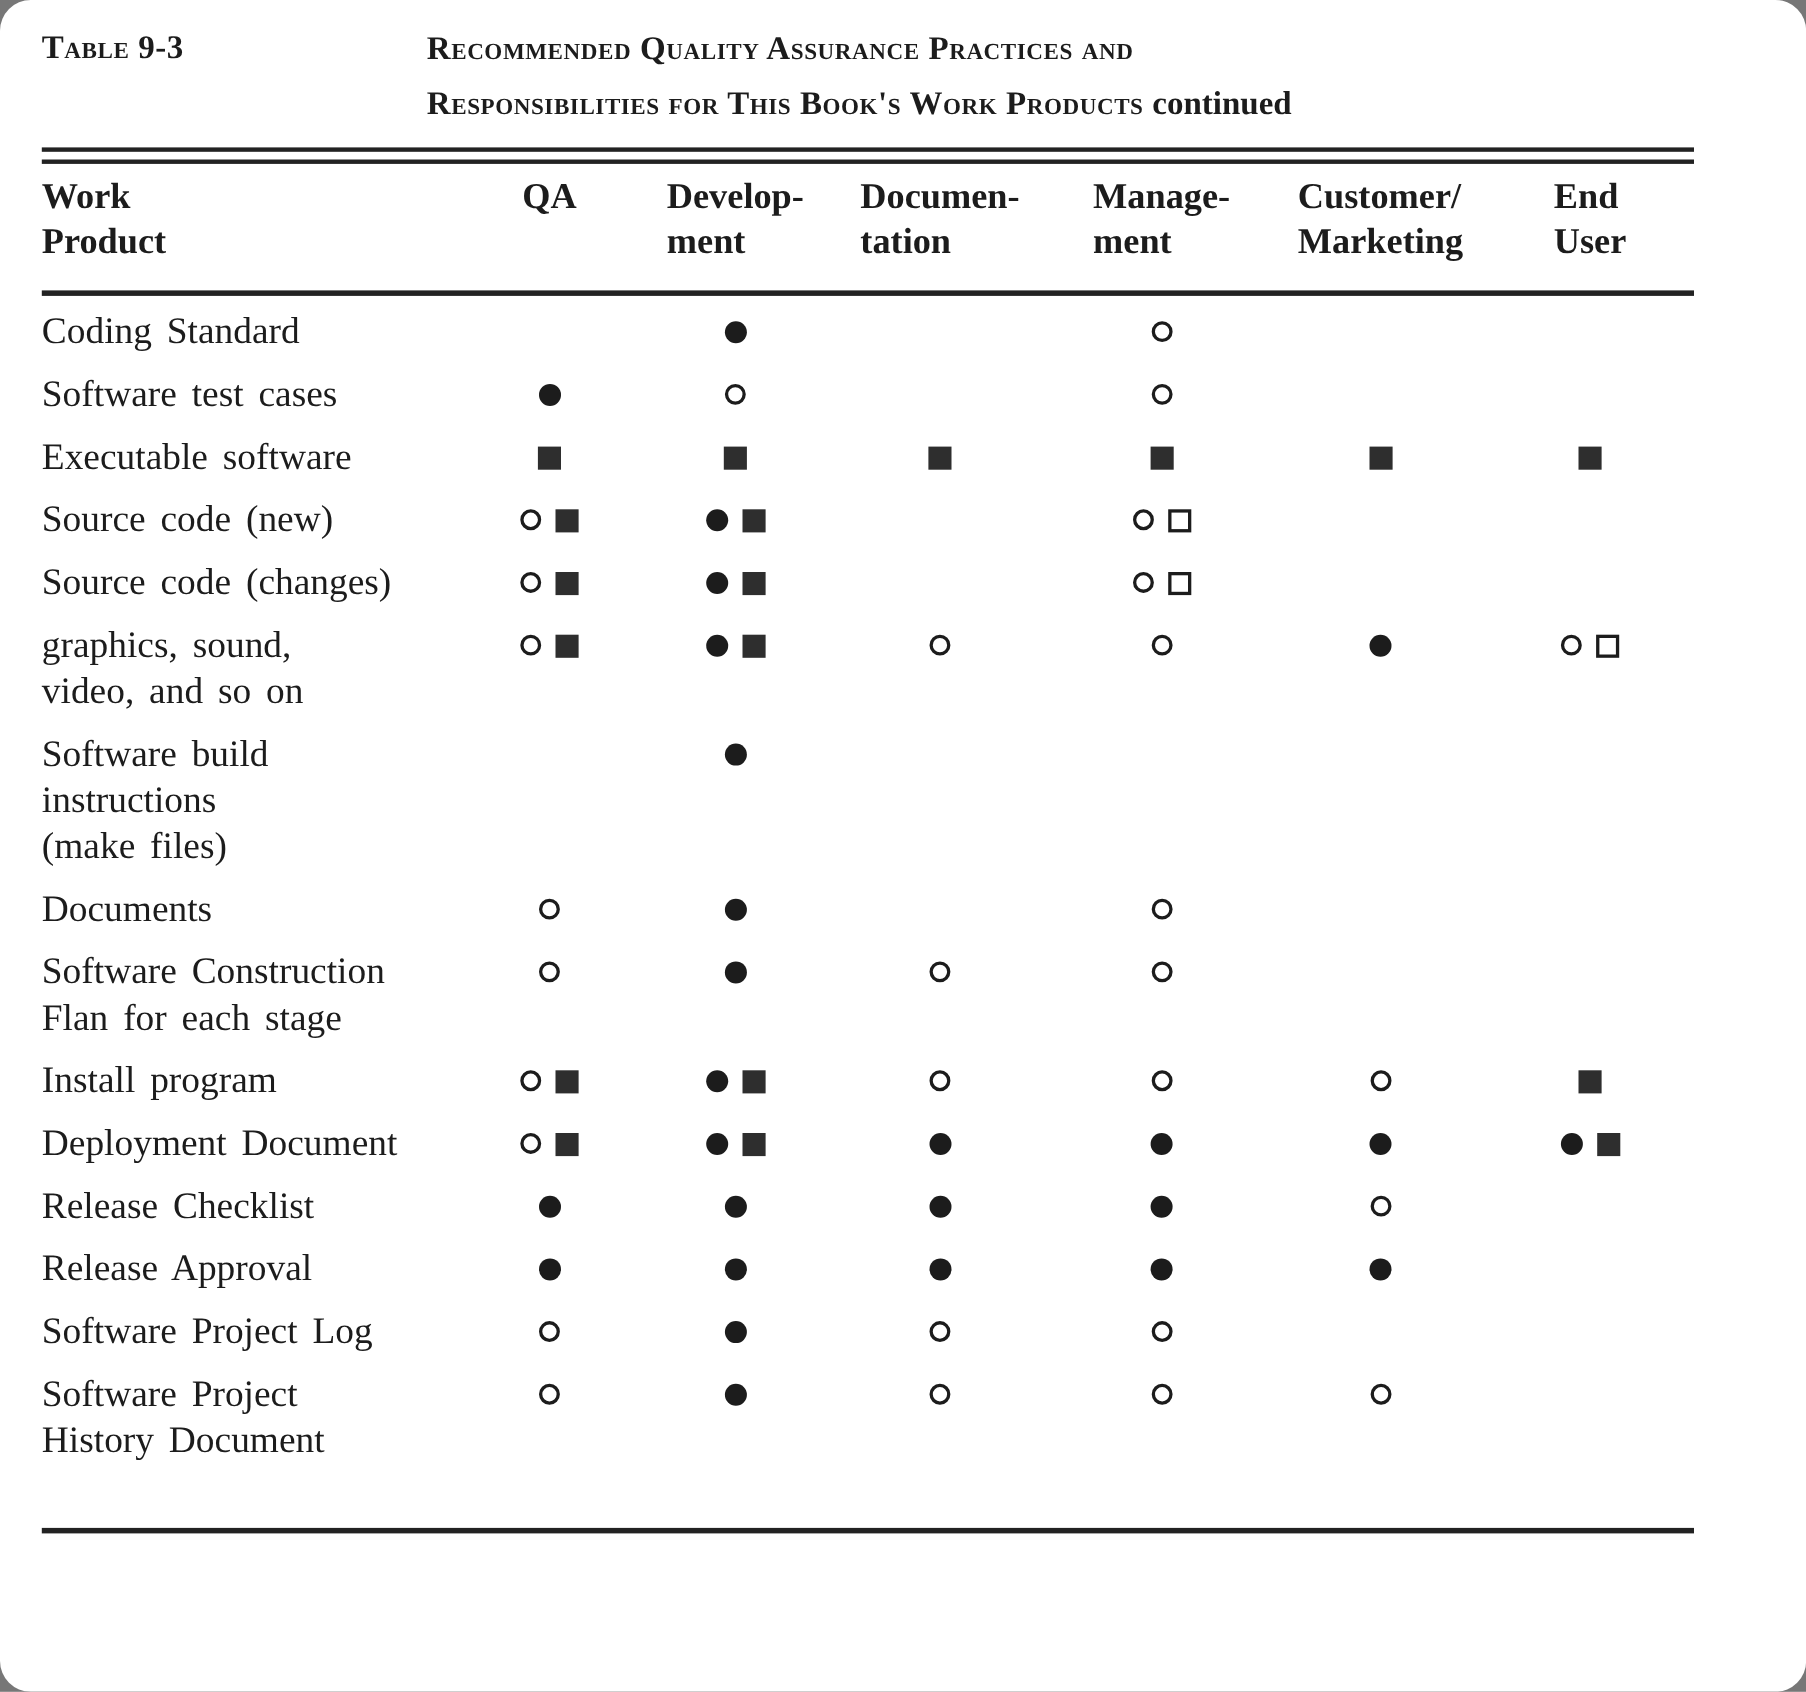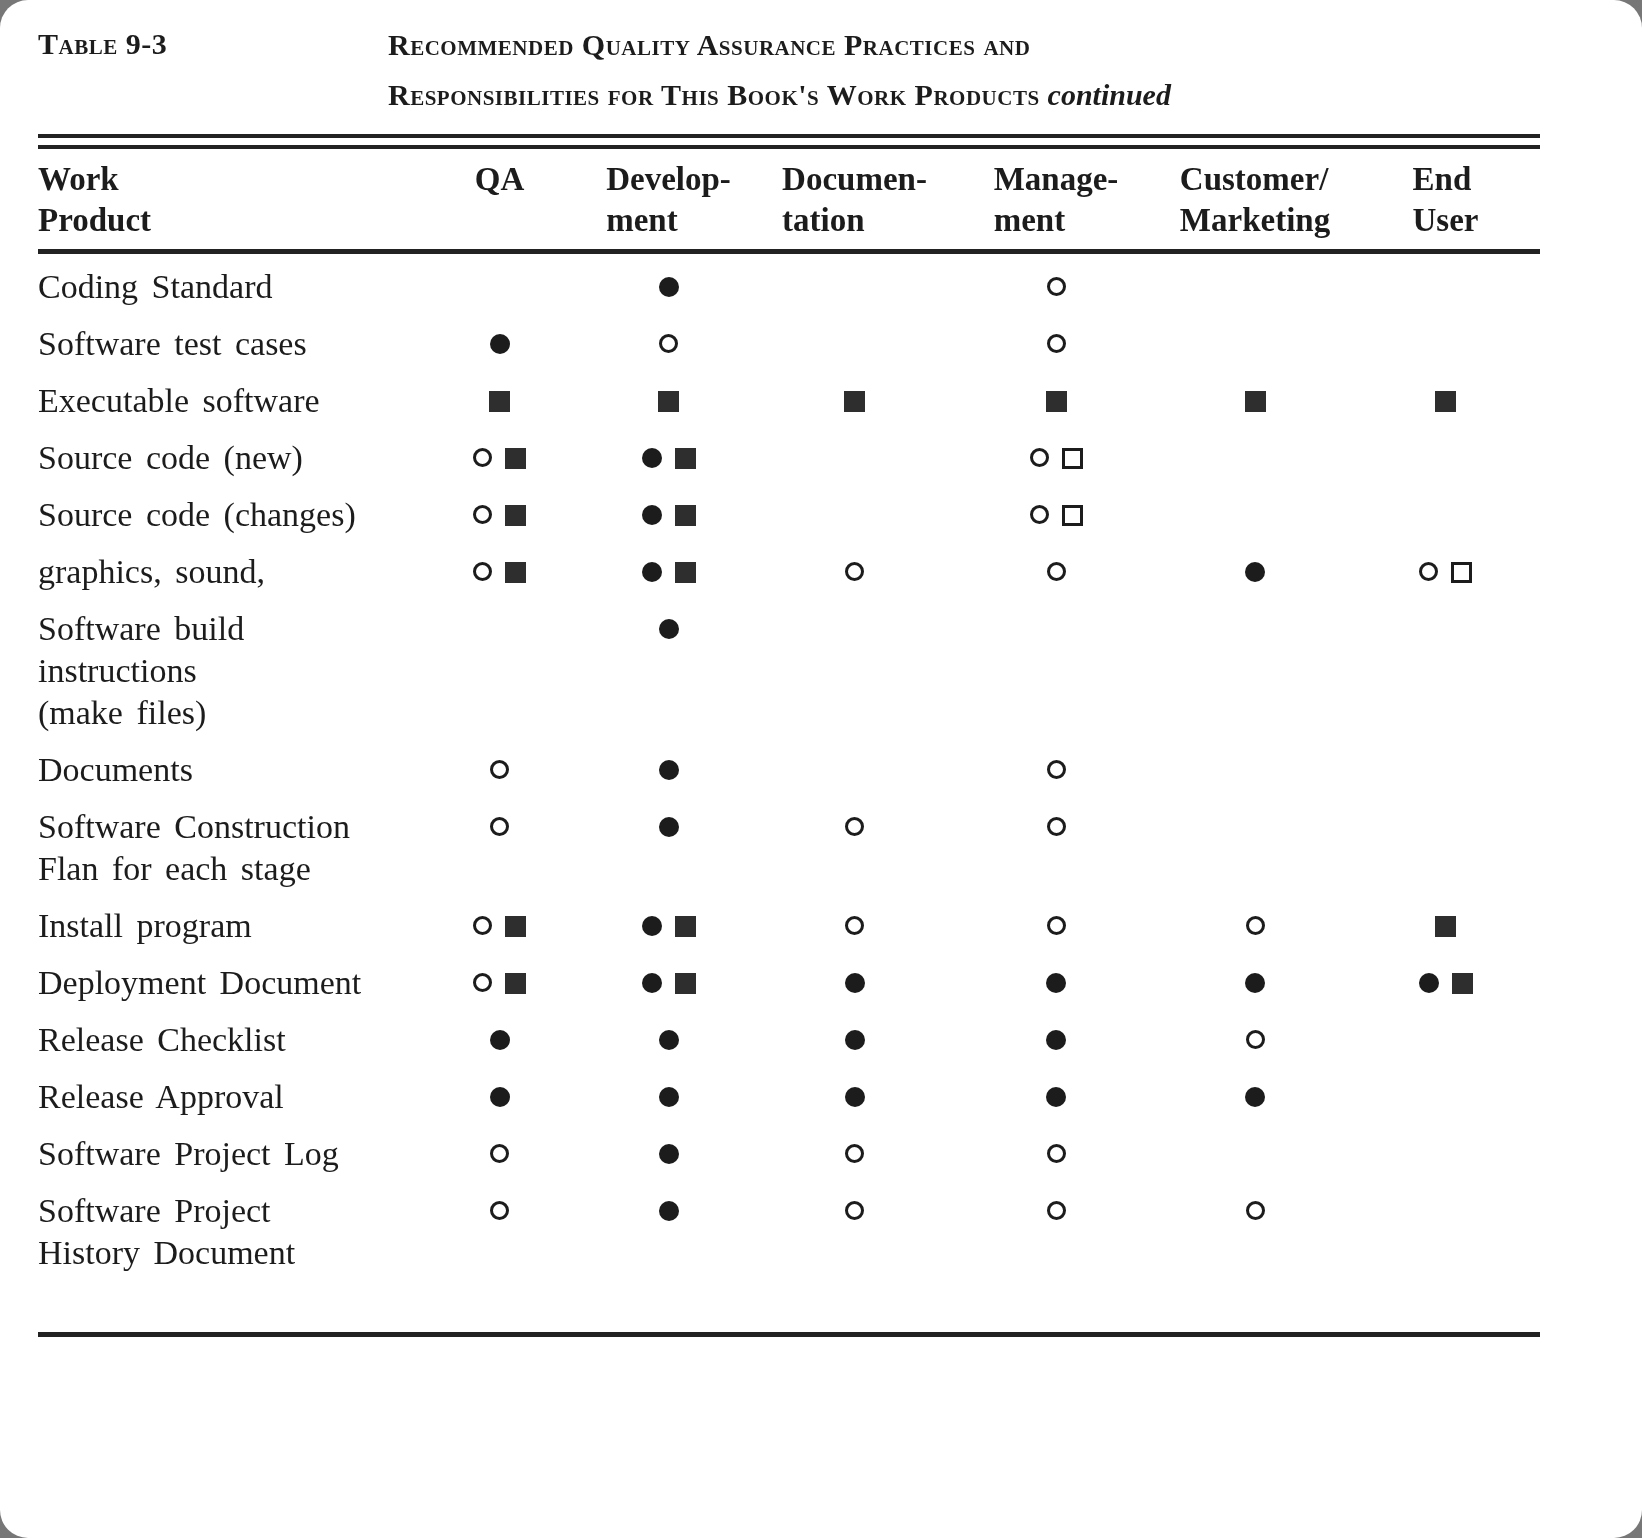--- a/index.html
+++ b/index.html
@@ -22,31 +22,31 @@
   .content{margin-left:38px;width:1502px;padding-top:20px;}
 
   
   .title-block{display:flex;align-items:flex-start;margin-bottom:14px;}
   .table-label{
     width:350px;flex:0 0 350px;
     font-variant:small-caps;font-weight:bold;font-size:30px;line-height:48px;
     letter-spacing:.5px;
   }
   .caption{font-variant:small-caps;font-weight:bold;font-size:30px;line-height:50px;letter-spacing:.5px;}
-  .caption .continued{font-variant:normal;font-style:italic;font-weight:600;letter-spacing:0;margin-top:37px;}
+  .caption .continued{font-variant:normal;font-weight:600;letter-spacing:0;margin-top:37px;}
 
   
   .rule-double{height:15px;display:flex;flex-direction:column;justify-content:space-between;}
   .rule-double .bar{height:4px;background:#222;}
   .rule-single{height:5px;background:#222;}
   .rule-bottom{height:5px;background:#222;margin-top:58px;}
 
   
   .grid-row{display:grid;grid-template-columns:var(--cols);}
-  .thead{padding:10px 0 8px 0;}
+  .thead{padding:10px 0 23px 0;}
   .hcell{display:flex;justify-content:center;}
   .hcell.first{justify-content:flex-start;}
   .hcell .inner{font-weight:bold;font-size:33px;line-height:41px;text-align:left;}
 
   
   .tbody{padding-top:12px;}
   .row{margin-bottom:15px;}
   .row-label{font-size:34px;line-height:42px;word-spacing:5px;}
   .cell{display:flex;justify-content:center;align-items:flex-start;gap:13px;padding-top:11px;}
 
@@ -220,20 +220,21 @@
             <span class="sym open-circle"></span>
             <span class="sym open-square"></span>
           </div>
     <div class="cell"></div>
     <div class="cell"></div>
   </div>
 
   <div class="grid-row row">
     <div class="row-label">
             <div>graphics, sound,</div>
+            <div>video, and so on</div>
           </div>
     <div class="cell">
             <span class="sym open-circle"></span>
             <span class="sym filled-square"></span>
           </div>
     <div class="cell">
             <span class="sym filled-circle"></span>
             <span class="sym filled-square"></span>
           </div>
     <div class="cell">

